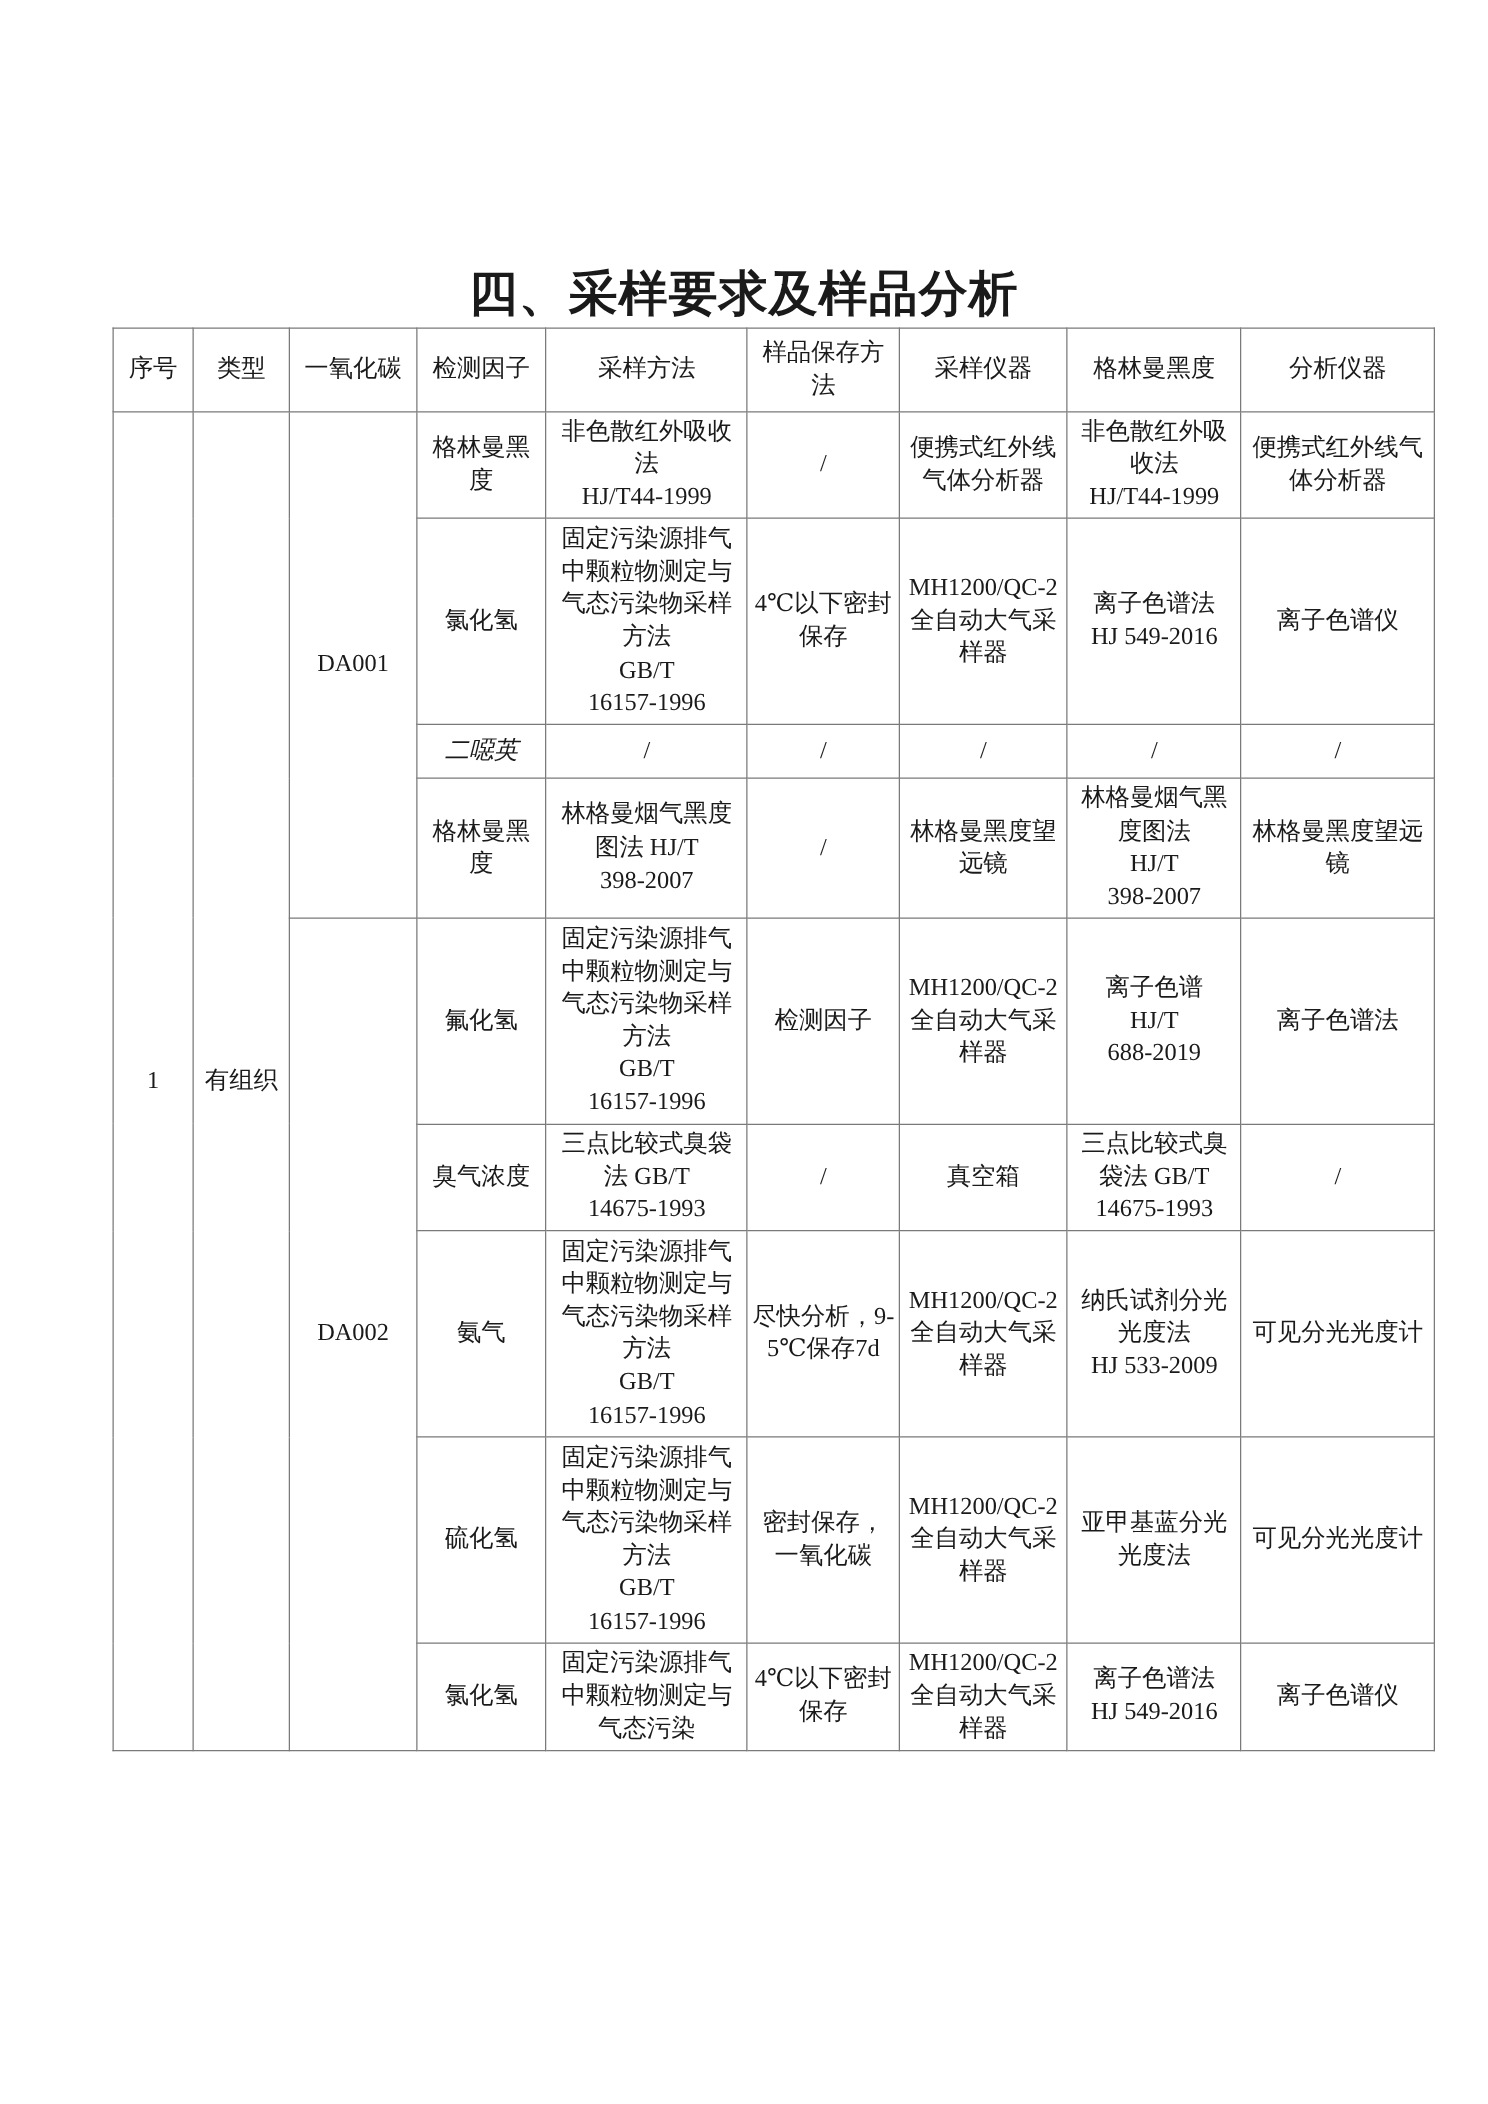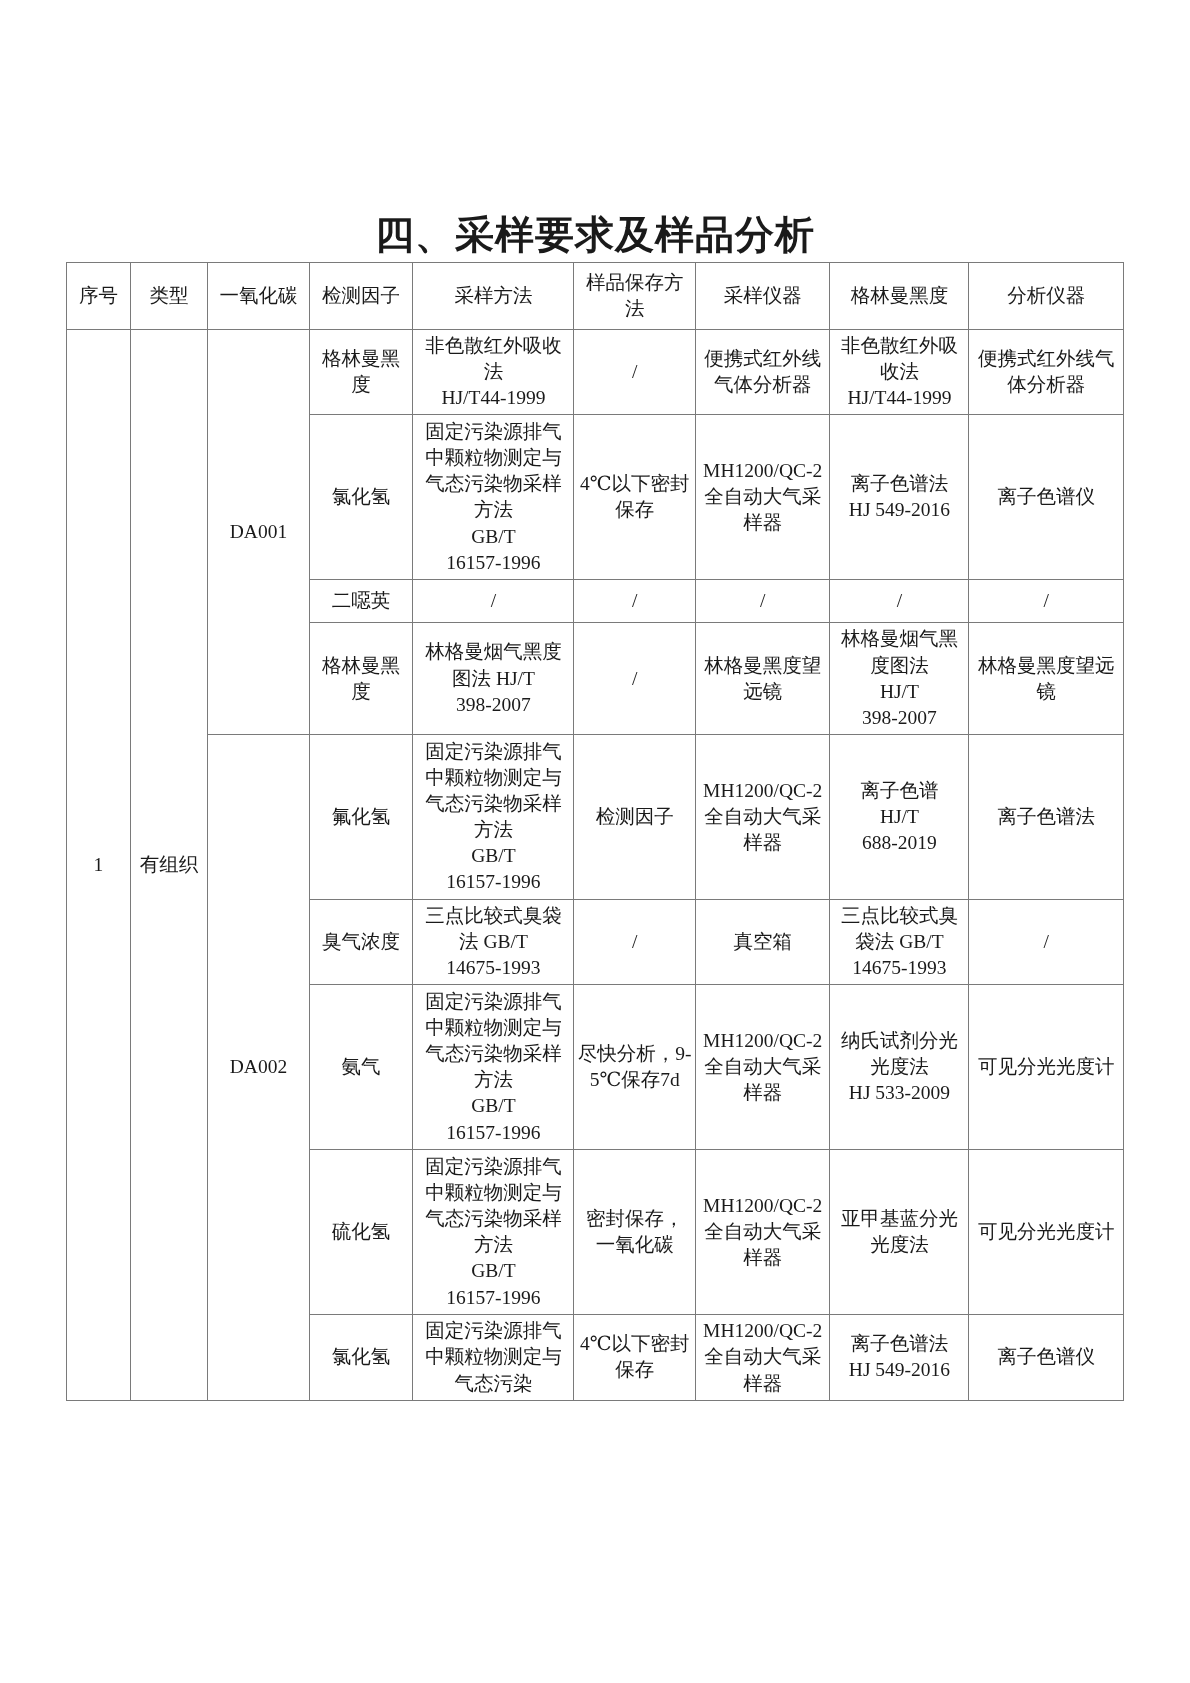--- a/index.html
+++ b/index.html
@@ -35,20 +35,21 @@
   .table-wrap {
     position: absolute;
     left: 66px;
     top: 262px;
     width: 1058px;
   }
   table.sample-table {
     border-collapse: collapse;
     width: 1058px;
     table-layout: fixed;
+    margin-left: 24px;
   }
   table.sample-table td,
   table.sample-table th {
     border: 1px solid #7a7a7a;
     vertical-align: middle;
     text-align: center;
     font-size: 19.5px;
     line-height: 1.34;
     font-weight: normal;
     padding: 3px 3px;
@@ -79,21 +80,21 @@
   }
   .cell-point-da001 {
     font-family: "Liberation Serif", "DejaVu Serif", serif;
     font-size: 21px;
   }
   .slash {
     font-size: 19.5px;
   }
   .tall-3  { height: 78px; }
   .tall-6  { height: 158px; }
-  .tall-1  { height: 36px; }
+  .tall-1  { height: 36px; font-style: italic; }
   .tall-4  { height: 96px; }
   
   .clip-row td {
     height: 72px;
     vertical-align: top;
     padding-top: 4px;
     border-bottom: none;
   }
 </style>
 </head>

